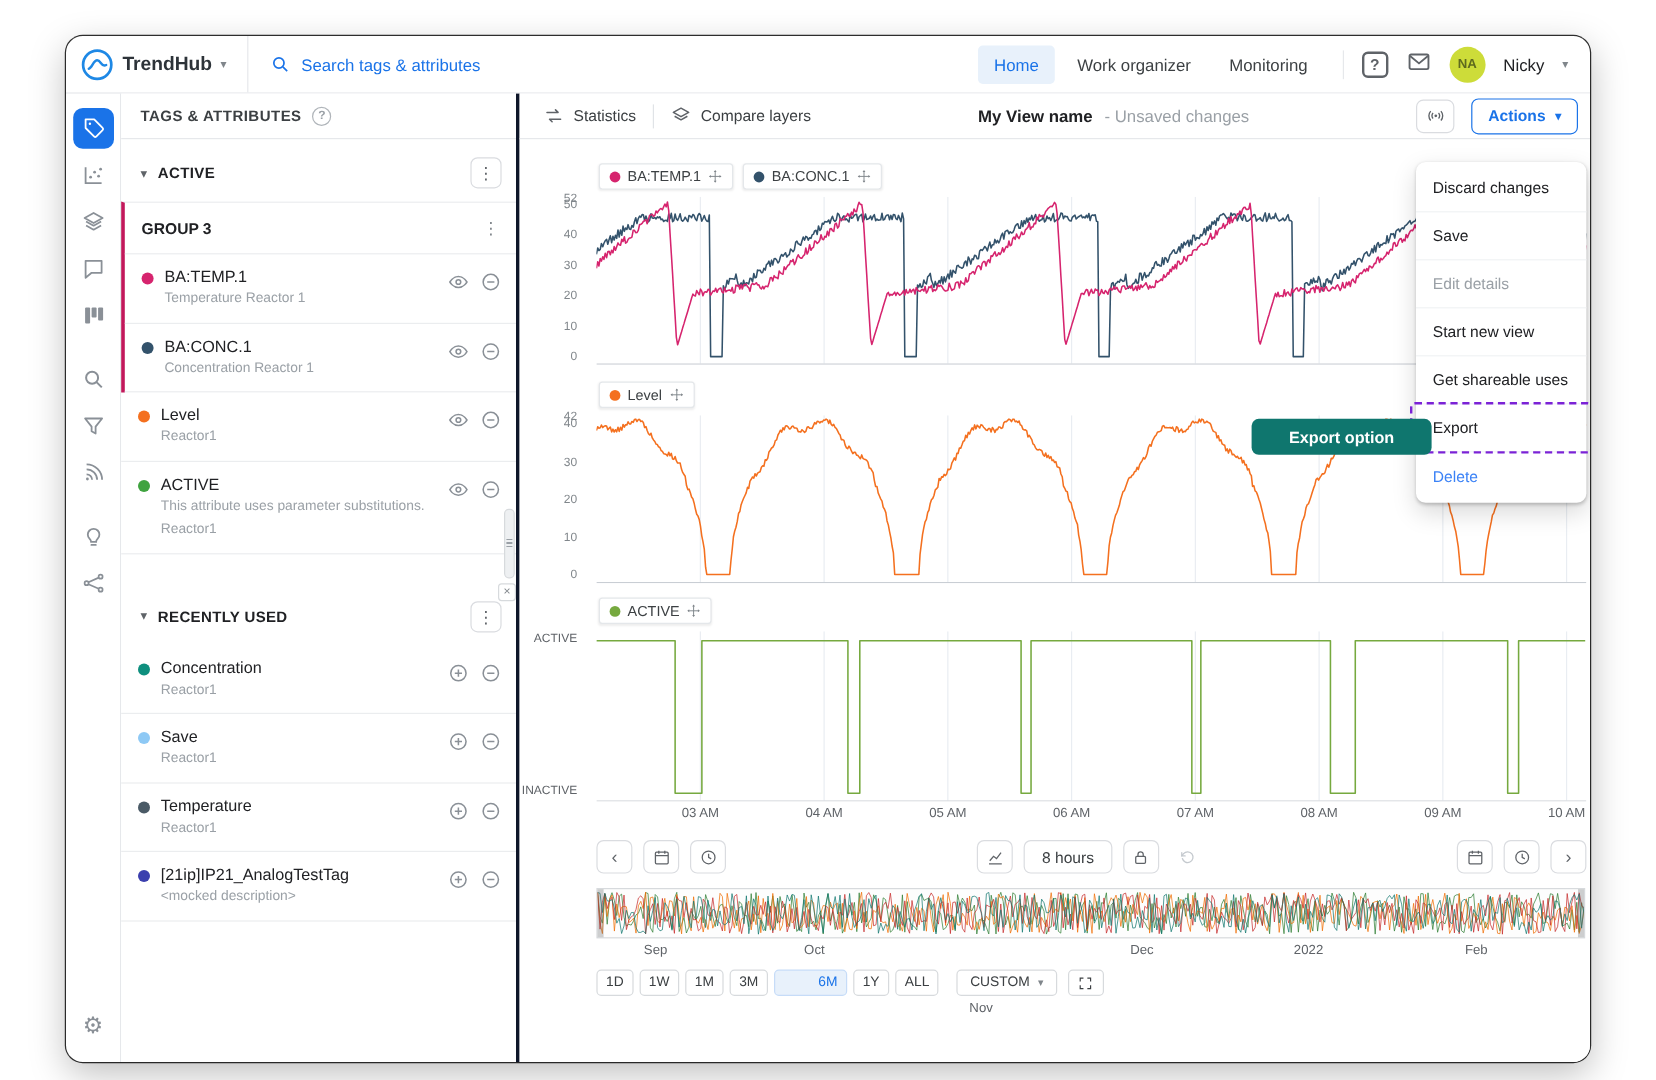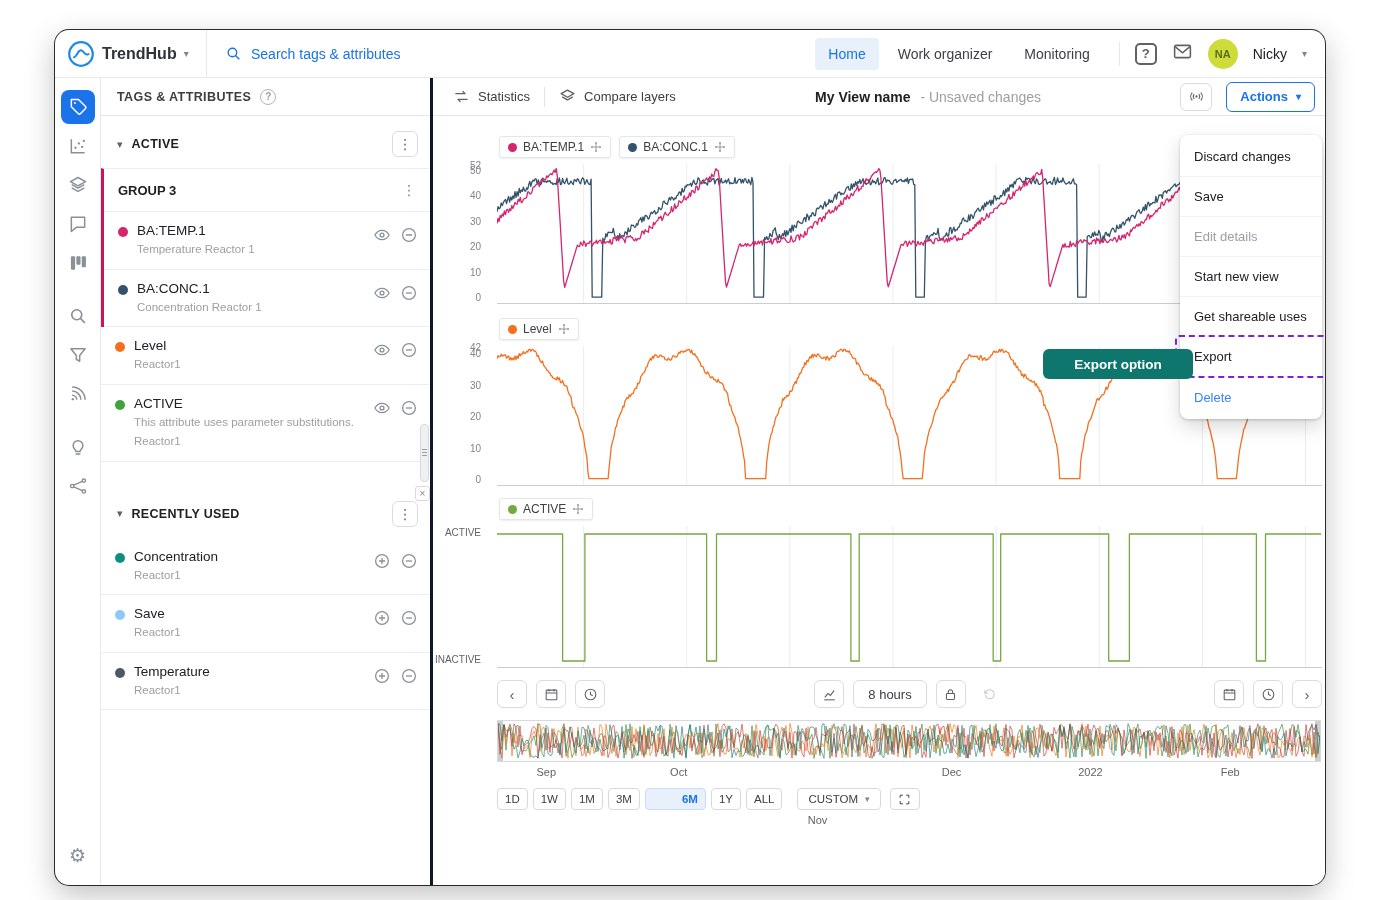--- a/index.html
+++ b/index.html
@@ -126,21 +126,21 @@
   .overview-wrap { margin:12px 0 0 64px; width:824px; height:42px; border:1px solid #d7dadd; position:relative; background:#fdfdfd; }
   .ov-handle { position:absolute; top:0; bottom:0; width:5px; background:rgba(95,99,104,.3); cursor:ew-resize; }
   .ov-handle.left { left:0; } .ov-handle.right { right:0; }
   .ov-labels { position:relative; margin-left:64px; width:822px; height:18px; }
   .ov-labels span { position:absolute; transform:translateX(-50%); top:4px; font-size:11px; color:#5f6368; }
 
   
   .ranges-row { margin:8px 0 4px 64px; display:flex; align-items:flex-start; gap:5px; }
   .range-btn { height:22px; min-width:30px; padding:0 7px; border:1px solid #d7dadd; border-radius:4px; background:#fff;
                font-size:11.5px; color:#3c4043; display:flex; align-items:center; justify-content:center; cursor:pointer; }
-  .range-btn.active { background:#e8f1fb; border-color:#c6dcf8; color:#1a73e8; font-weight:700;padding-left:36px; }
+  .range-btn.active { background:#e8f1fb; border-color:#c6dcf8; color:#1a73e8; font-weight:400;padding-left:36px; }
   .custom-btn { margin-left:10px; padding:0 10px; gap:7px; }
   .custom-btn .caret { font-size:9px; }
   .expand-btn { width:26px; margin-left:4px; padding:0; }
   .expand-btn svg { width:13px; height:13px; }
 
   
   .menu { position:absolute; top:105px; right:3px; width:142px; background:#fff; border-radius:8px; z-index:40;
           box-shadow:0 1px 3px rgba(0,0,0,.2), 0 8px 20px rgba(0,0,0,.15); padding:2px 0; }
   .menu-item { position:relative; height:40px; display:flex; align-items:center; padding:0 14px; font-size:13px;
                color:#202124; border-bottom:1px solid #f1f3f4; cursor:pointer; white-space:nowrap; }
@@ -438,20 +438,41 @@
                 </svg>
               </button>
           <button class="icon-btn">
                 <svg viewBox="0 0 24 24" fill="none" stroke="currentColor" stroke-width="1.7">
                   <circle cx="12" cy="12" r="8.5"></circle>
                   <path d="M8 12h8"></path>
                 </svg>
               </button>
         </div>
       </div>
+      <div class="tag-item">
+        <span class="dot" style="background: rgb(59, 63, 174);"></span>
+        <div class="tag-main">
+          <div class="tag-name">[21ip]IP21_AnalogTestTag</div>
+          <div class="tag-desc">&lt;mocked description&gt;</div>
+        </div>
+        <div class="tag-actions">
+          <button class="icon-btn">
+                <svg viewBox="0 0 24 24" fill="none" stroke="currentColor" stroke-width="1.7">
+                  <circle cx="12" cy="12" r="8.5"></circle>
+                  <path d="M8 12h8M12 8v8"></path>
+                </svg>
+              </button>
+          <button class="icon-btn">
+                <svg viewBox="0 0 24 24" fill="none" stroke="currentColor" stroke-width="1.7">
+                  <circle cx="12" cy="12" r="8.5"></circle>
+                  <path d="M8 12h8"></path>
+                </svg>
+              </button>
+        </div>
+      </div>
 
       <div class="panel-thumb"></div>
       <button class="panel-x">×</button>
     </aside>
 
     <main class="main">
 
       <div class="main-toolbar">
         <button class="tb-btn">
           <svg viewBox="0 0 24 24" fill="none" stroke="currentColor" stroke-width="1.8" stroke-linecap="round" stroke-linejoin="round">
@@ -590,20 +611,30 @@
                 <line x1="292.875" y1="0" x2="292.875" y2="141" stroke="#e9edf2" stroke-width="1"></line>
                 <line x1="396" y1="0" x2="396" y2="141" stroke="#e9edf2" stroke-width="1"></line>
                 <line x1="499.125" y1="0" x2="499.125" y2="141" stroke="#e9edf2" stroke-width="1"></line>
                 <line x1="602.25" y1="0" x2="602.25" y2="141" stroke="#e9edf2" stroke-width="1"></line>
                 <line x1="705.375" y1="0" x2="705.375" y2="141" stroke="#e9edf2" stroke-width="1"></line>
                 <line x1="808.5" y1="0" x2="808.5" y2="141" stroke="#e9edf2" stroke-width="1"></line>
                 <line x1="0" y1="141.5" x2="825" y2="141.5" stroke="#c9ced4" stroke-width="1"></line>
                 <polyline points="0.0,8.0 65.6,8.0 65.6,135.0 87.9,135.0 87.9,8.0 209.6,8.0 209.6,135.0 219.5,135.0 219.5,8.0 353.9,8.0 353.9,135.0 362.2,135.0 362.2,8.0 496.2,8.0 496.2,135.0 503.7,135.0 503.7,8.0 611.7,8.0 611.7,135.0 632.4,135.0 632.4,8.0 759.4,8.0 759.4,135.0 768.5,135.0 768.5,8.0 824.0,8.0" fill="none" stroke="#76a93f" stroke-width="1.3" stroke-linejoin="round"></polyline>
               </svg>
         </div>
+        <div class="x-labels" id="x-labels">
+              <span style="left: 10.5%;">03 AM</span>
+              <span style="left: 23%;">04 AM</span>
+              <span style="left: 35.5%;">05 AM</span>
+              <span style="left: 48%;">06 AM</span>
+              <span style="left: 60.5%;">07 AM</span>
+              <span style="left: 73%;">08 AM</span>
+              <span style="left: 85.5%;">09 AM</span>
+              <span style="left: 98%;">10 AM</span>
+            </div>
 
         <div class="controls-row">
           <div class="ctl-group">
             <button class="ctl">‹</button>
             <button class="ctl">
                   <svg viewBox="0 0 24 24" fill="none" stroke="currentColor" stroke-width="1.7">
                     <rect x="3.5" y="5" width="17" height="15.5" rx="1.5"></rect>
                     <path d="M3.5 9.5h17M8 3v4M16 3v4"></path>
                   </svg>
                 </button>

